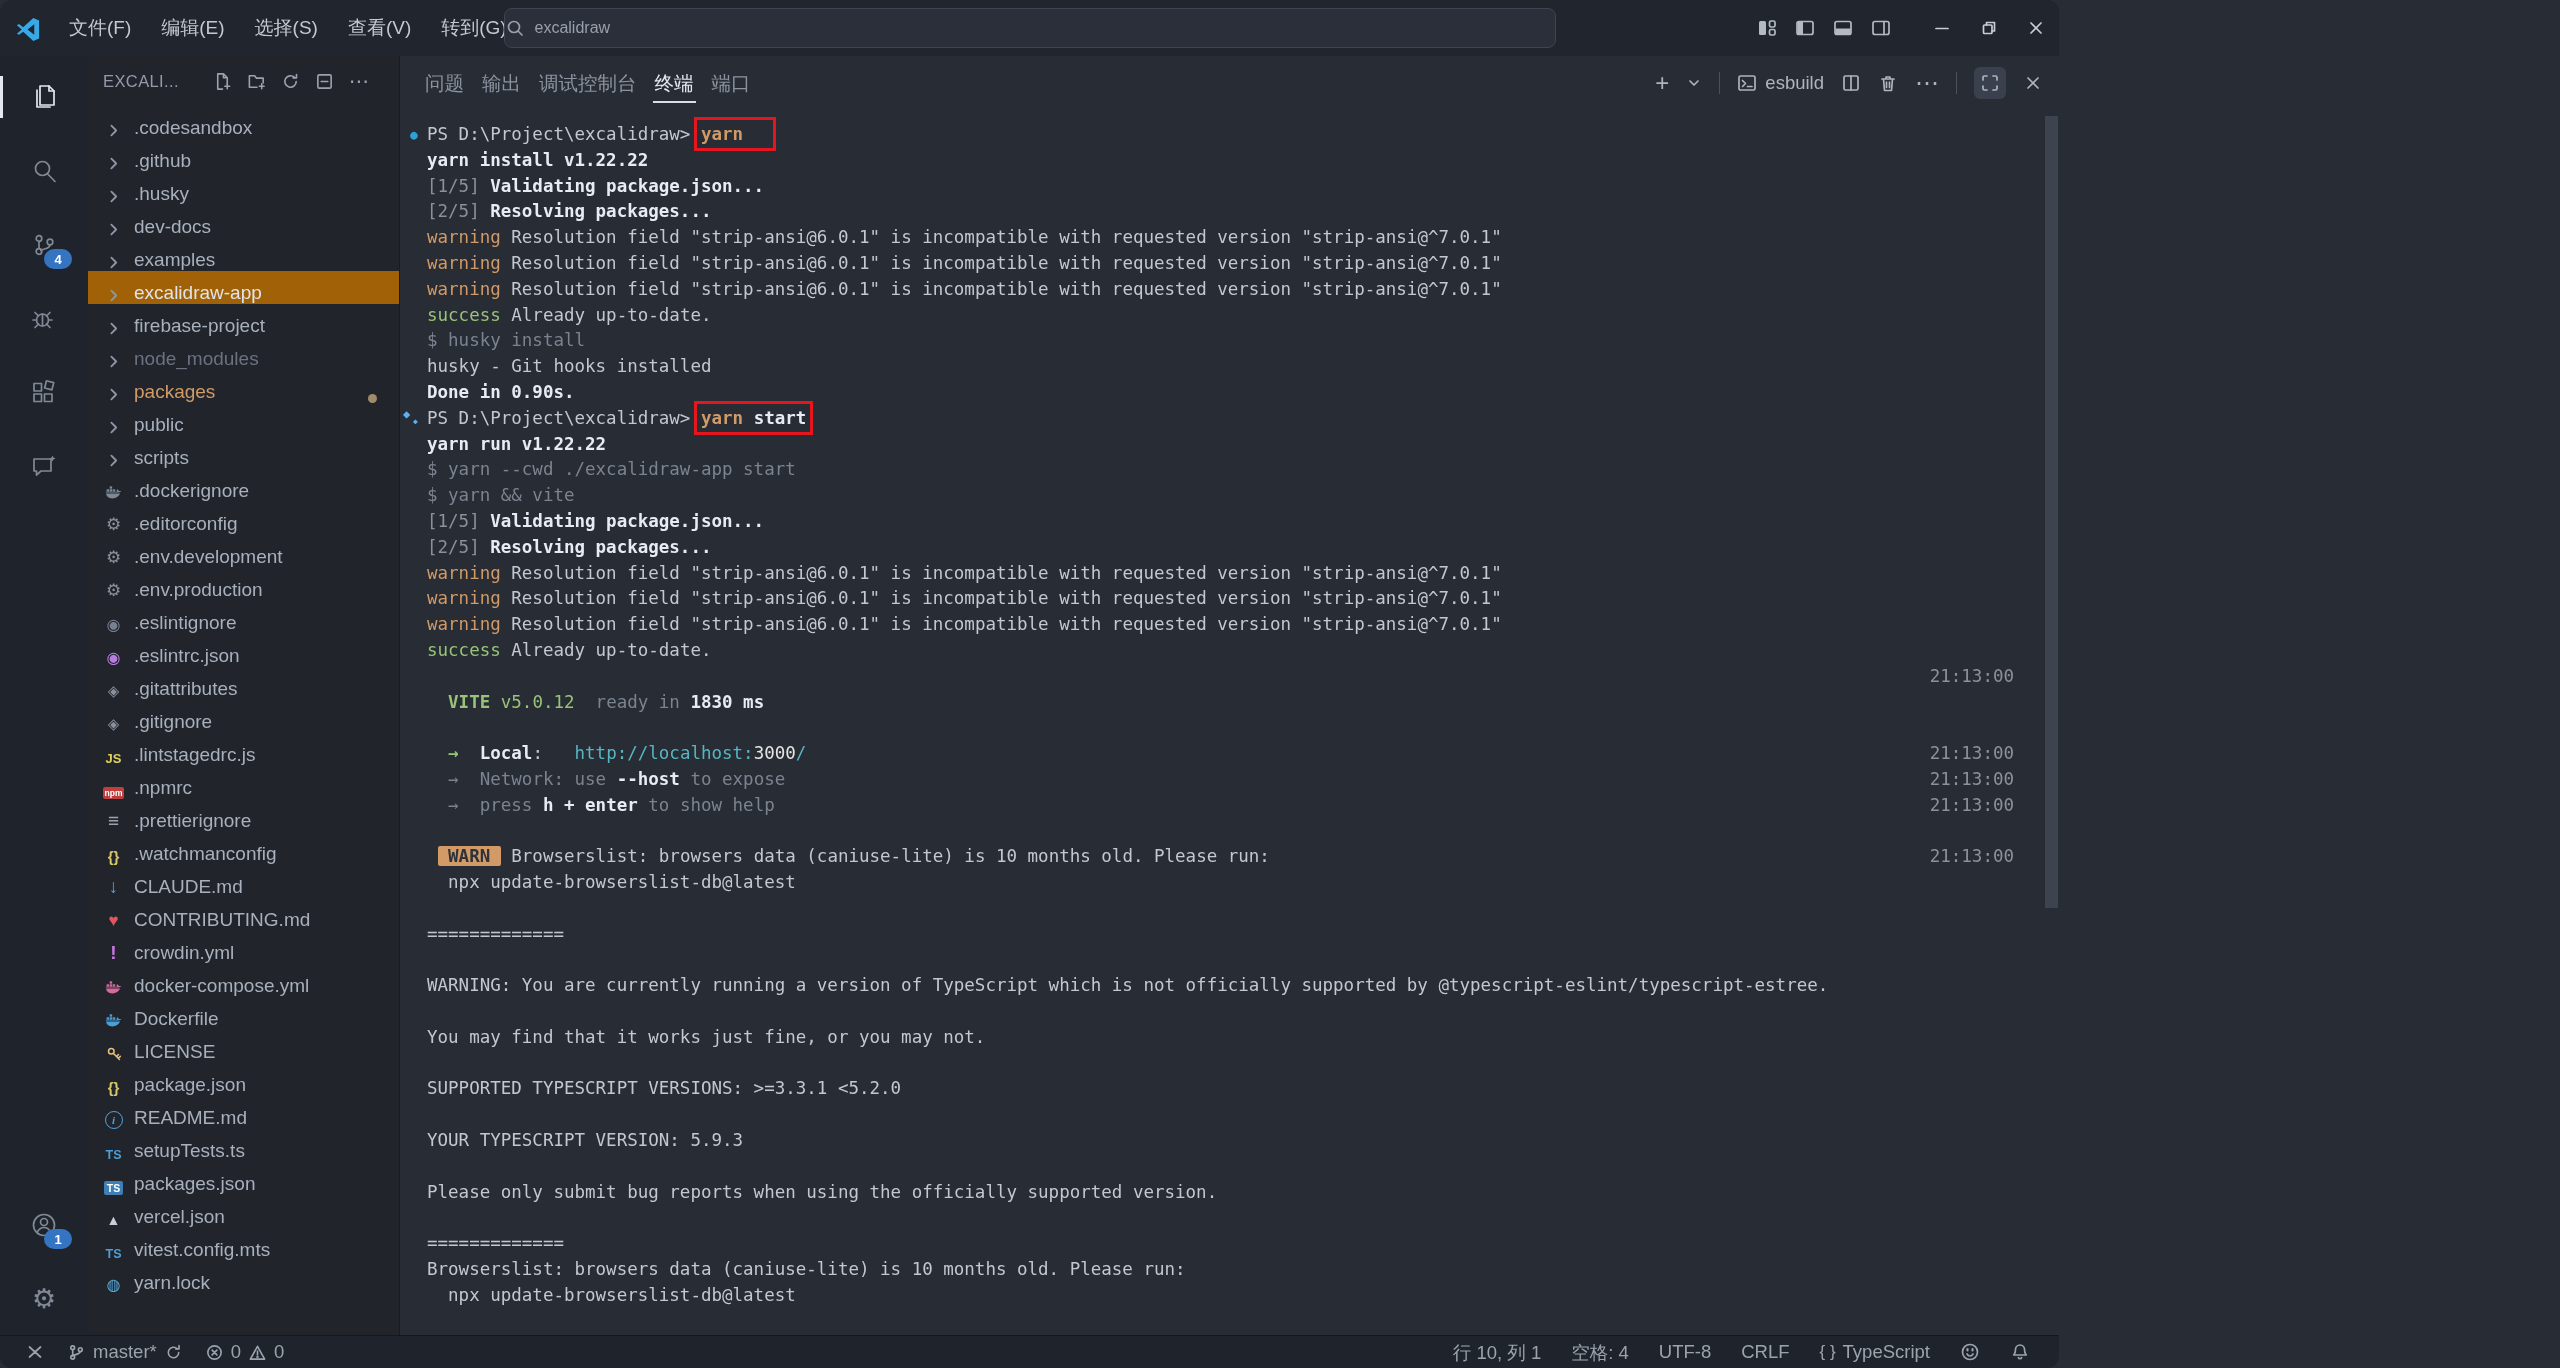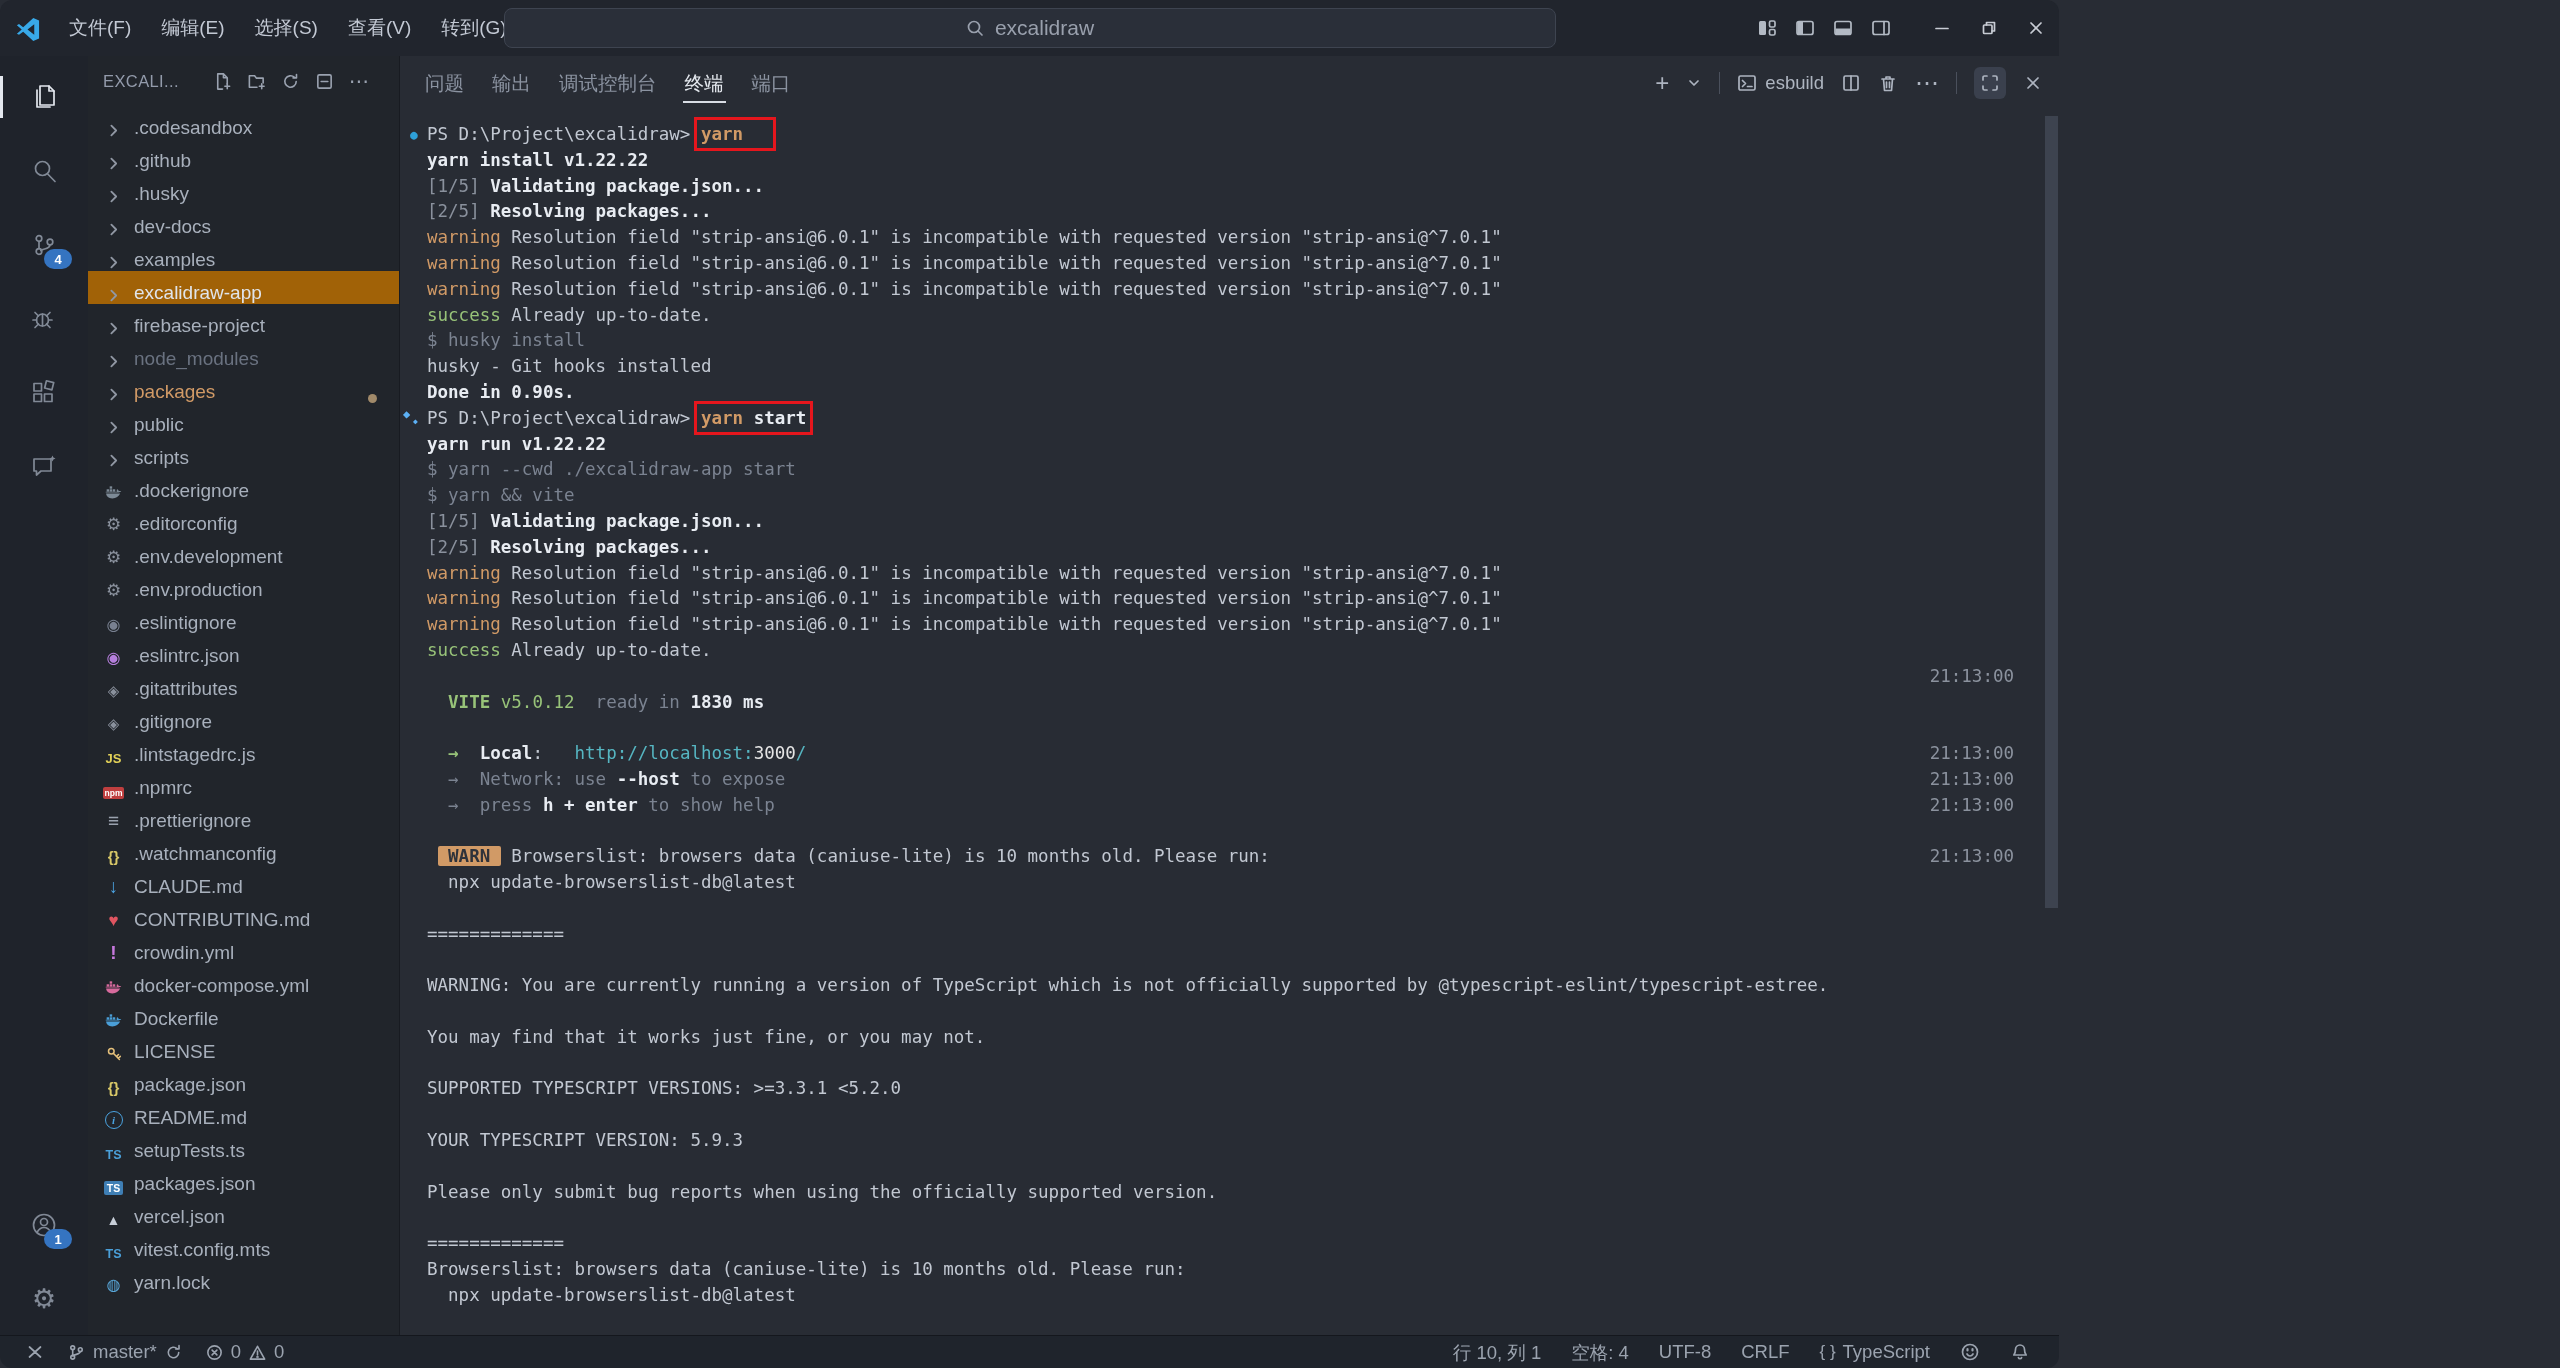--- a/index.html
+++ b/index.html
@@ -11,21 +11,21 @@
   
   .titlebar{position:absolute;top:0;left:0;right:0;height:56px;background:#21252d;
             border-bottom:1px solid #1a1d24;display:flex;align-items:center;}
   .logo{width:54px;display:flex;justify-content:center;}
   .menus{display:flex;align-items:center;height:100%;}
   .menu-item{padding:0 15px;font-size:19px;color:#c3c9d4;line-height:56px;}
   .nav-arrows{display:flex;align-items:center;margin-left:22px;gap:26px;font-size:22px;}
   .nav-back{color:#c7cdd6}.nav-fwd{color:#7d8591}
   .searchbox{position:absolute;left:50%;top:8px;transform:translateX(-50%);
              width:1050px;height:38px;background:#2a2f39;border:1px solid #3e4450;border-radius:8px;
-             display:flex;align-items:center;justify-content:center;gap:10px;color:#99a0ad;font-size:21px;}
+             display:flex;align-items:center;gap:10px;color:#99a0ad;font-size:16px;}
   .tb-right{margin-left:auto;display:flex;align-items:center;height:100%;}
   .layout-controls{display:flex;align-items:center;gap:16px;color:#b3bac4;margin-right:26px;}
   .win-btn{width:47px;height:100%;display:flex;align-items:center;justify-content:center;color:#c8ccd4;}
 
   
   .activitybar{position:absolute;left:0;top:56px;bottom:32px;width:88px;background:#1f232b;
                display:flex;flex-direction:column;align-items:center;padding-top:4px;}
   .act-item{position:relative;width:88px;height:74px;display:flex;align-items:center;justify-content:center;color:#818996;}
   .act-item.active{color:#e4e8ef;}
   .act-item.active::before{content:"";position:absolute;left:0;top:16px;bottom:16px;width:3px;background:#e4e8ef;}
@@ -50,21 +50,21 @@
   .dot{width:9px;height:9px;border-radius:50%;background:#a18a6a;margin-left:auto;margin-right:22px;flex:none;}
   .npmbox{background:#bf3f3f;color:#fff;font-size:8.5px;font-weight:bold;padding:2px 2px;border-radius:2px;line-height:1;}
   .tsbox{background:#3f7fb5;color:#fff;font-size:10.5px;font-weight:bold;padding:2px 3px;border-radius:2px;line-height:1;}
   .tstxt{font-size:12.5px;font-weight:bold;}
   .circ-i{width:16px;height:16px;border-radius:50%;border:1.6px solid #4aa3e0;color:#4aa3e0;
           font:italic bold 11px "Liberation Serif",serif;display:flex;align-items:center;justify-content:center;}
 
   
   .panel{position:absolute;left:400px;top:56px;right:0;bottom:32px;background:#282c34;}
   .phead{height:54px;display:flex;align-items:center;}
-  .tabs{display:flex;gap:28px;margin-left:25px;justify-content:center;}
+  .tabs{display:flex;gap:18px;margin-left:25px;justify-content:center;}
   .tab{position:relative;font-size:19.5px;color:#8b93a1;line-height:54px;}
   .tab.active{color:#e4e8ee;}
   .tab.active::after{content:"";position:absolute;left:-2px;right:-2px;bottom:7px;height:2.5px;background:#d9dde5;}
   .pactions{margin-left:auto;display:flex;align-items:center;gap:17px;padding-right:16px;color:#adb4c0;}
   .pa{display:flex;align-items:center;gap:8px;}
   .pa.hl{background:#3a404d;border-radius:6px;padding:6px;}
   .pa .txt{font-size:24px;line-height:1;color:#adb4c0;}
   .psep{width:1px;height:22px;background:#4a505c;}
   .term-tab-label{font-size:18.5px;color:#aeb5c0;}
 

